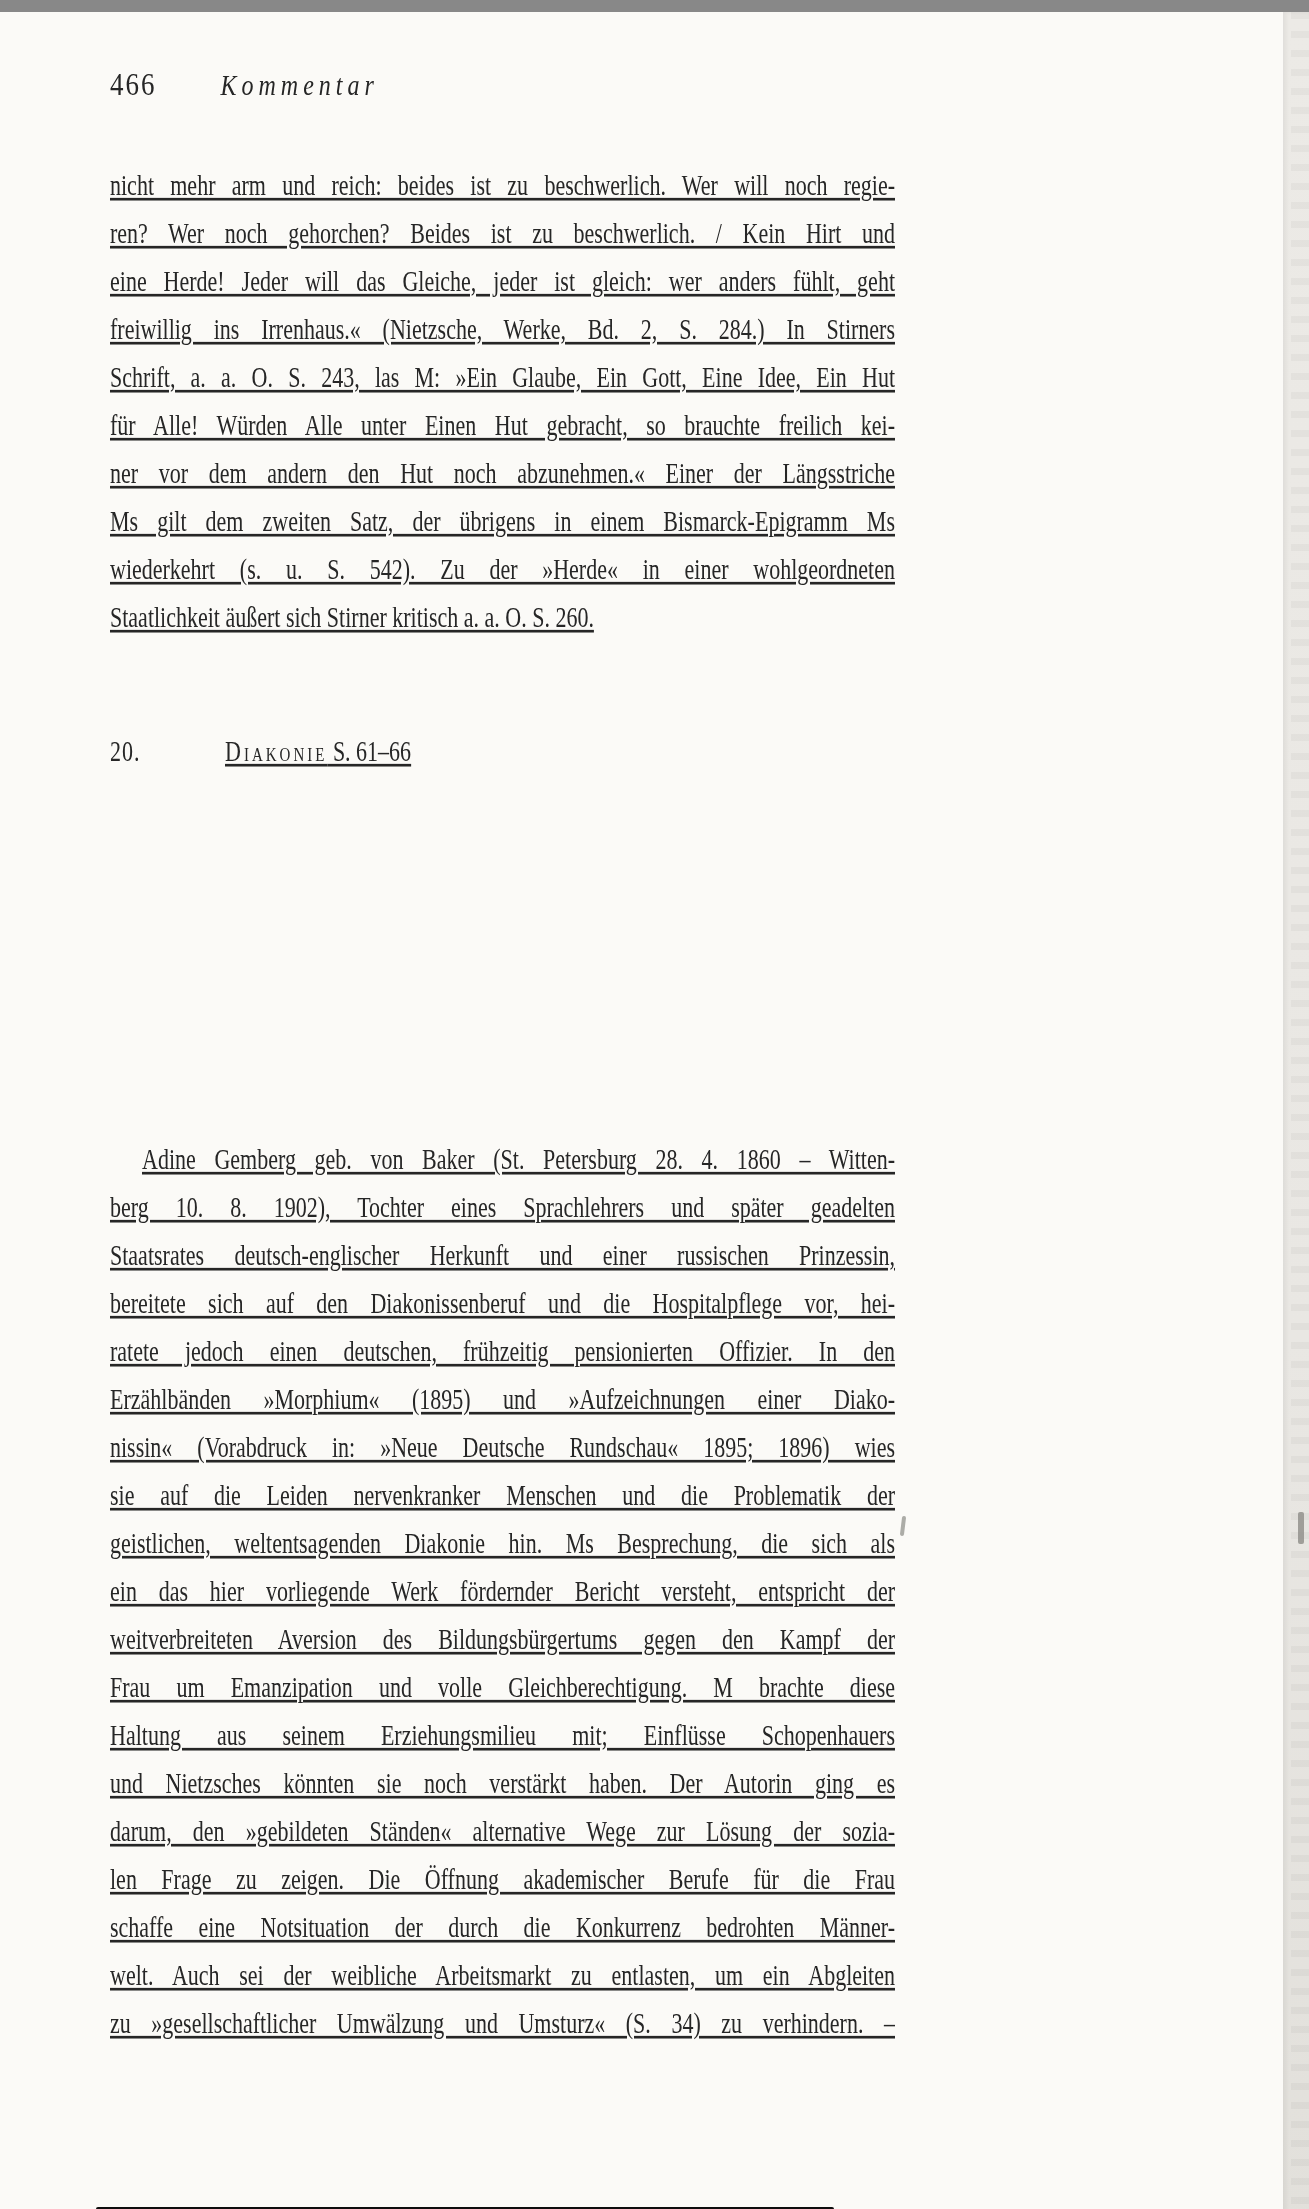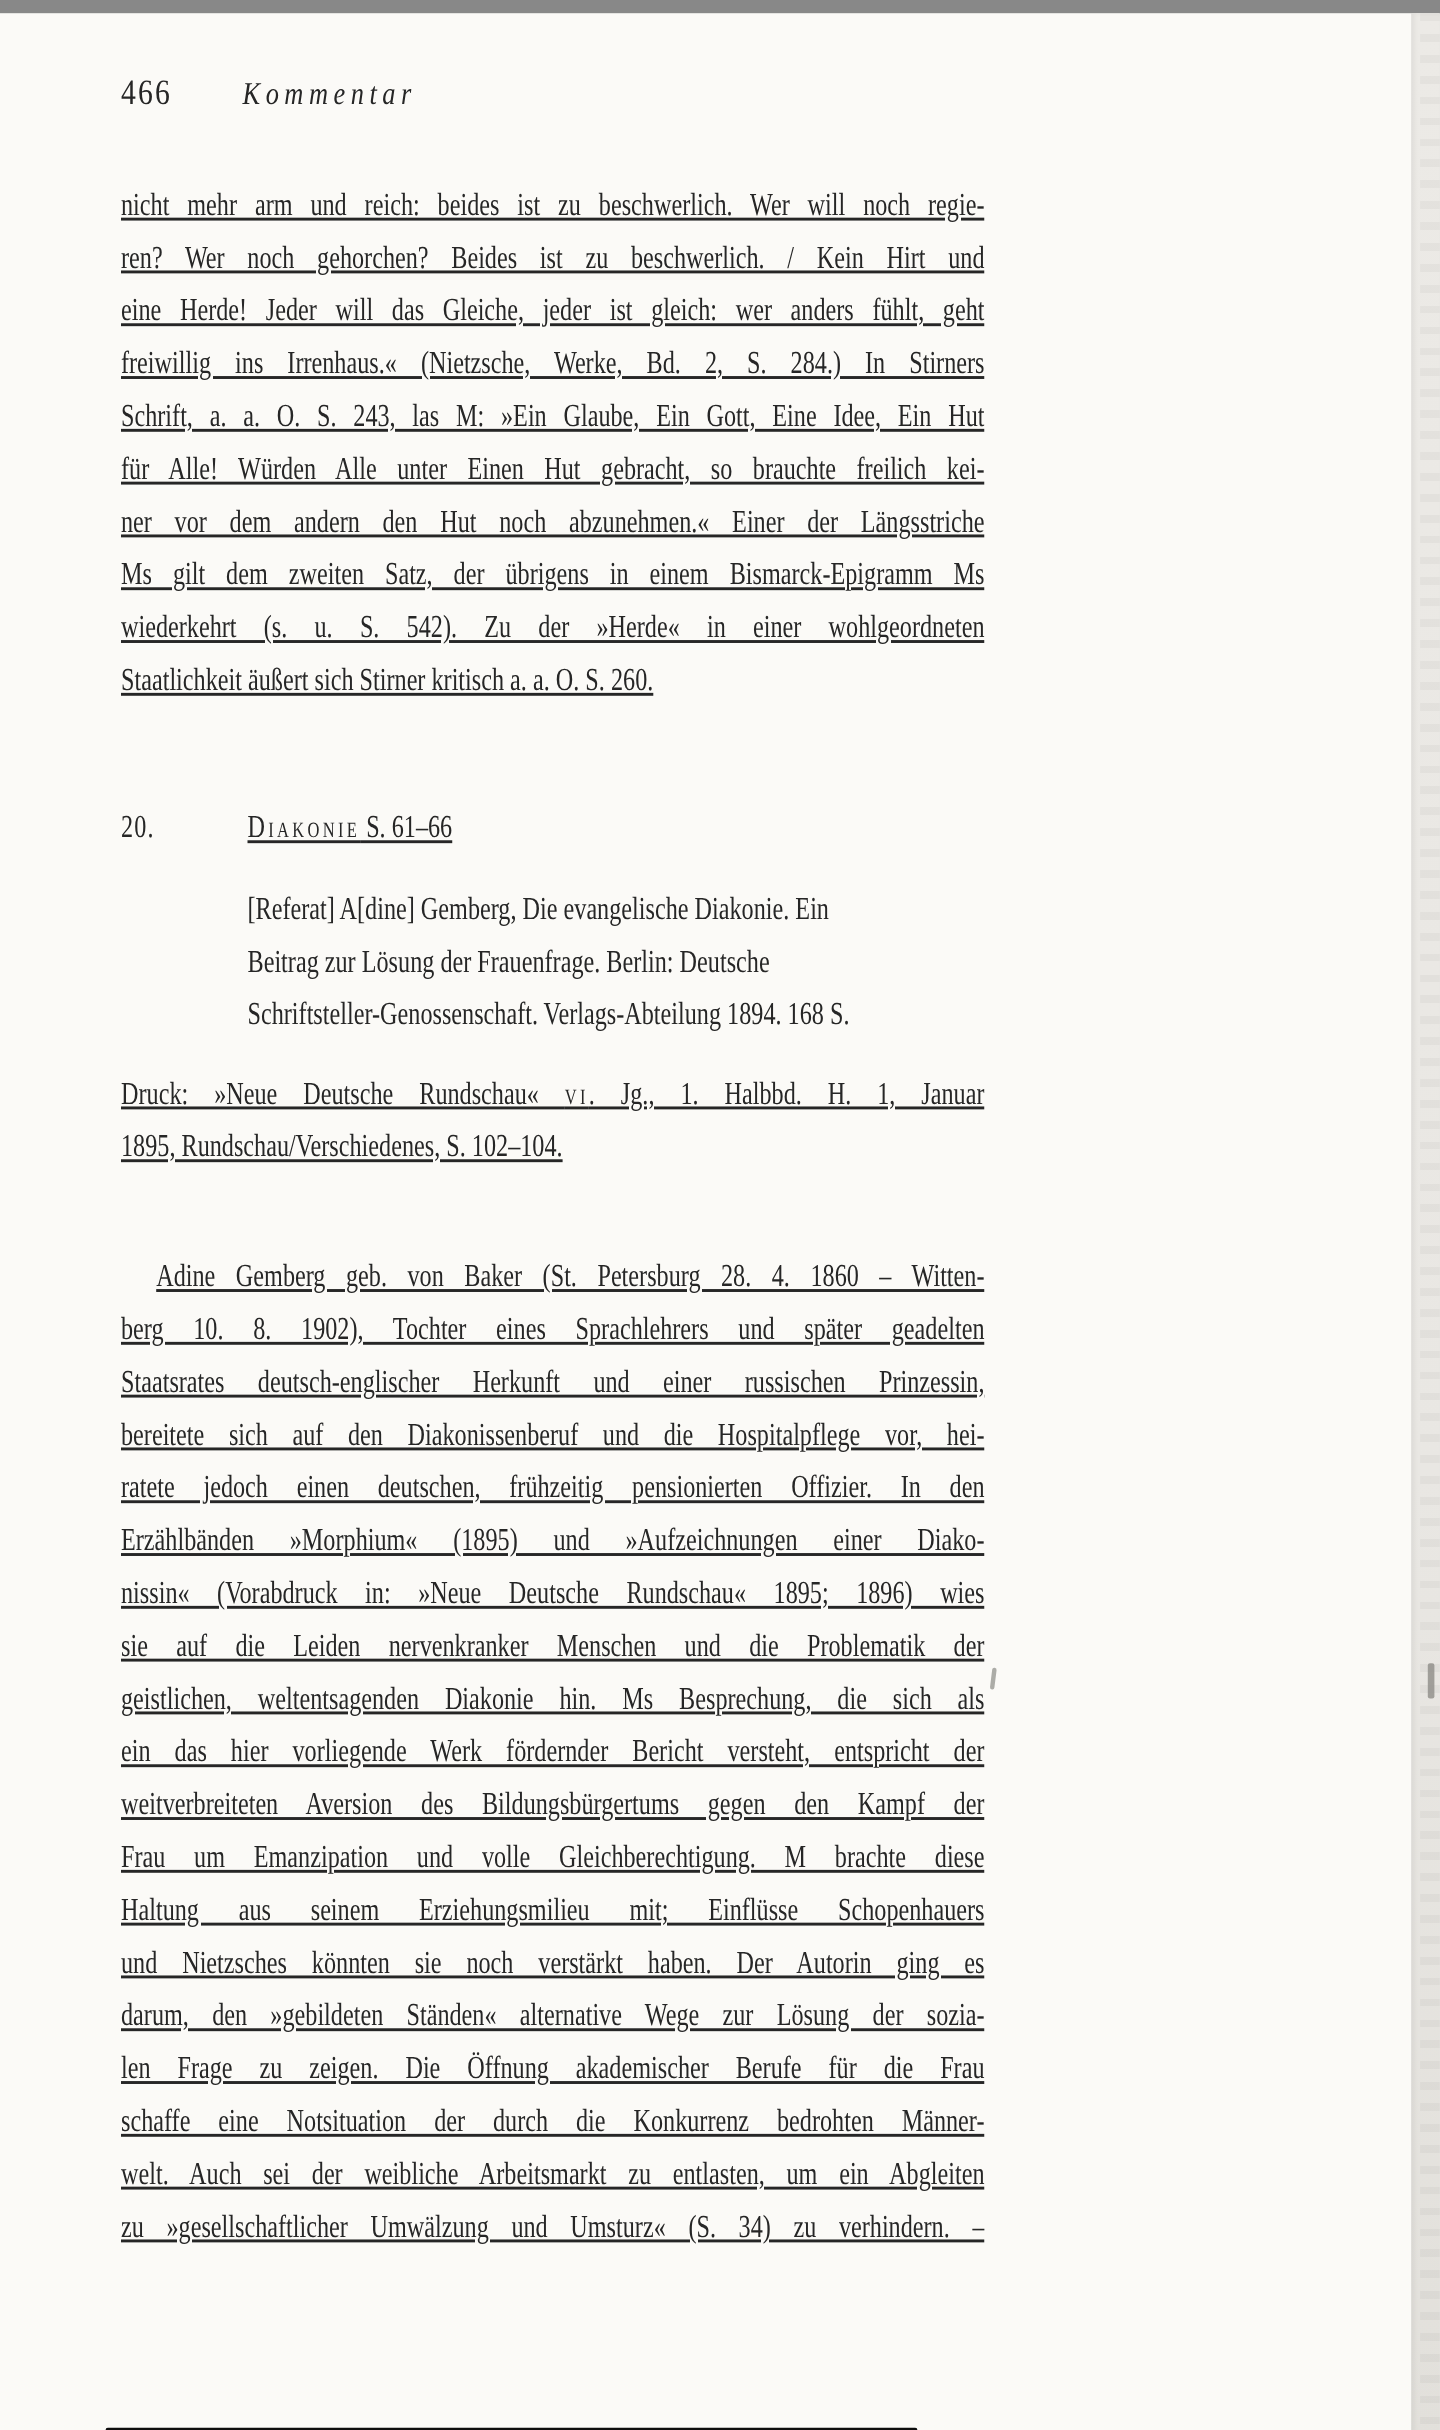--- a/index.html
+++ b/index.html
@@ -76,30 +76,21 @@
     <div class="line">wiederkehrt (s. u. S. 542). Zu der »Herde« in einer wohlgeordneten</div>
     <div class="line left">Staatlichkeit äußert sich Stirner kritisch a. a. O. S. 260.</div>
   </div>
 
   <div class="block" style="top:716px">
     <div class="line left">
       <span class="num">20.</span><span class="sc">Diakonie</span><span> S. 61–66</span>
     </div>
   </div>
 
-  <div class="refblock" style="top:790px">
-    <div class="line left">[Referat] A[dine] Gemberg, Die evangelische Diakonie. Ein</div>
-    <div class="line left">Beitrag zur Lösung der Frauenfrage. Berlin: Deutsche</div>
-    <div class="line left">Schriftsteller-Genossenschaft. Verlags-Abteilung 1894. 168 S.</div>
-  </div>
 
-  <div class="block" style="top:958px">
-    <div class="line"><span>Druck: »Neue Deutsche Rundschau« </span><span class="sc">vi</span><span>. Jg., 1. Halbbd. H. 1, Januar</span></div>
-    <div class="line left">1895, Rundschau/Verschiedenes, S. 102–104.</div>
-  </div>
 
   <div class="block" style="top:1124px">
     <div class="line indent">Adine Gemberg geb. von Baker (St. Petersburg 28. 4. 1860 – Witten-</div>
     <div class="line">berg 10. 8. 1902), Tochter eines Sprachlehrers und später geadelten</div>
     <div class="line">Staatsrates deutsch-englischer Herkunft und einer russischen Prinzessin,</div>
     <div class="line">bereitete sich auf den Diakonissenberuf und die Hospitalpflege vor, hei-</div>
     <div class="line">ratete jedoch einen deutschen, frühzeitig pensionierten Offizier. In den</div>
     <div class="line">Erzählbänden »Morphium« (1895) und »Aufzeichnungen einer Diako-</div>
     <div class="line">nissin« (Vorabdruck in: »Neue Deutsche Rundschau« 1895; 1896) wies</div>
     <div class="line">sie auf die Leiden nervenkranker Menschen und die Problematik der</div>

